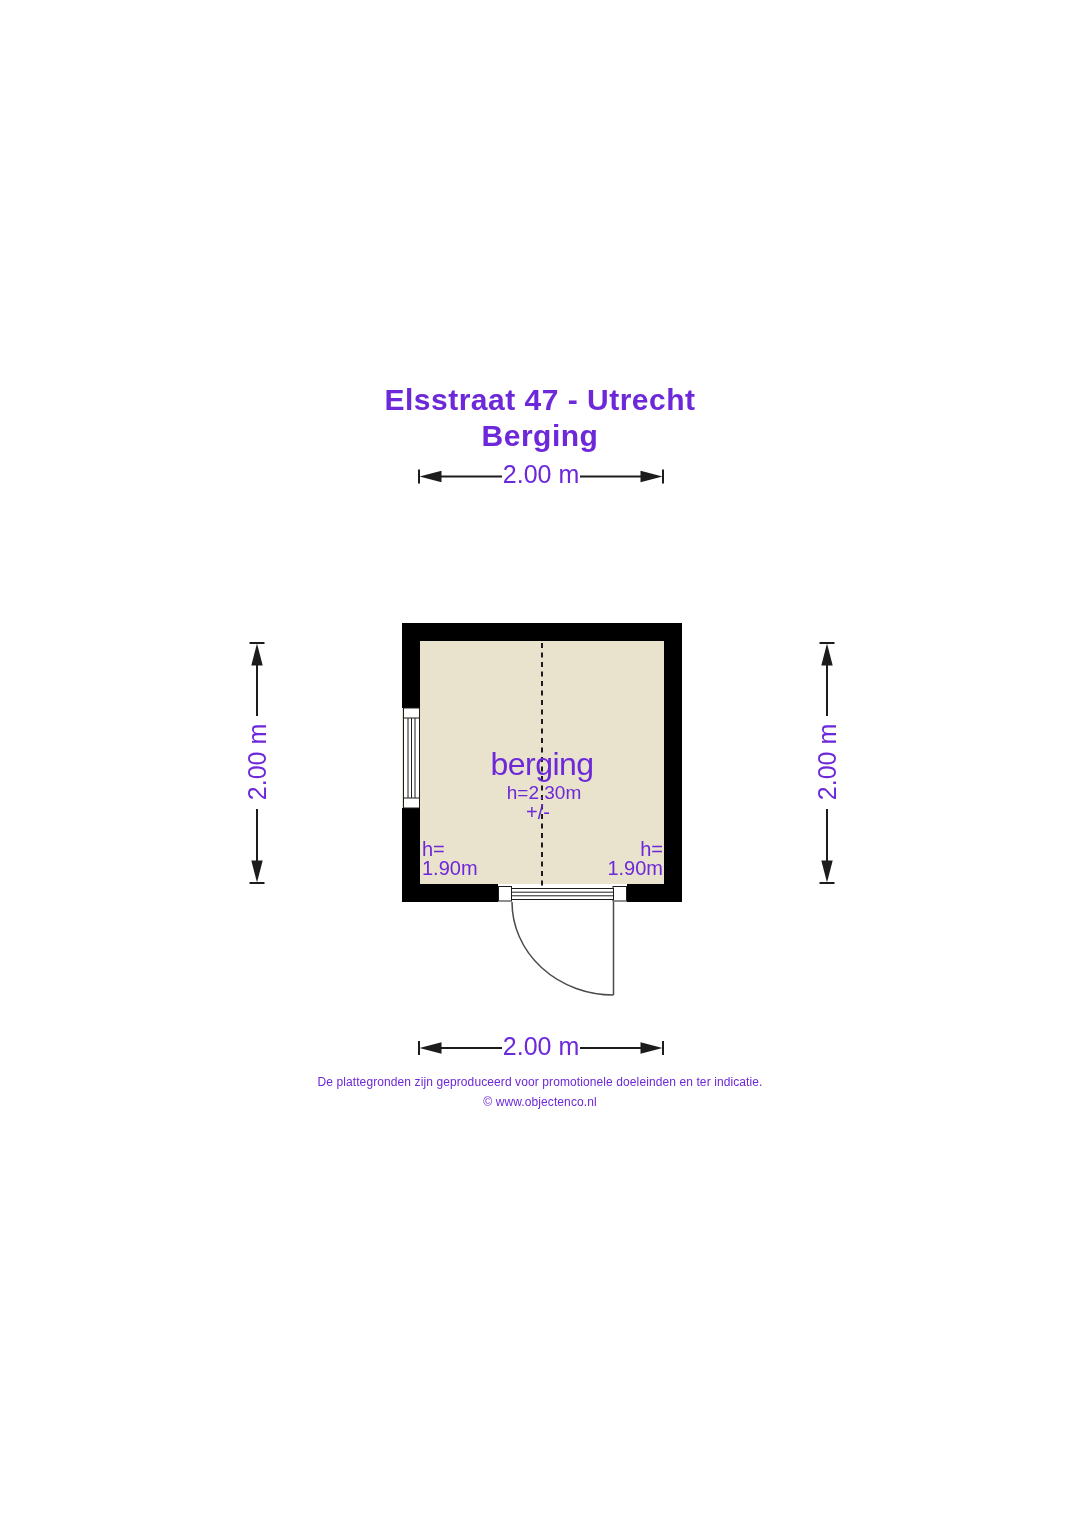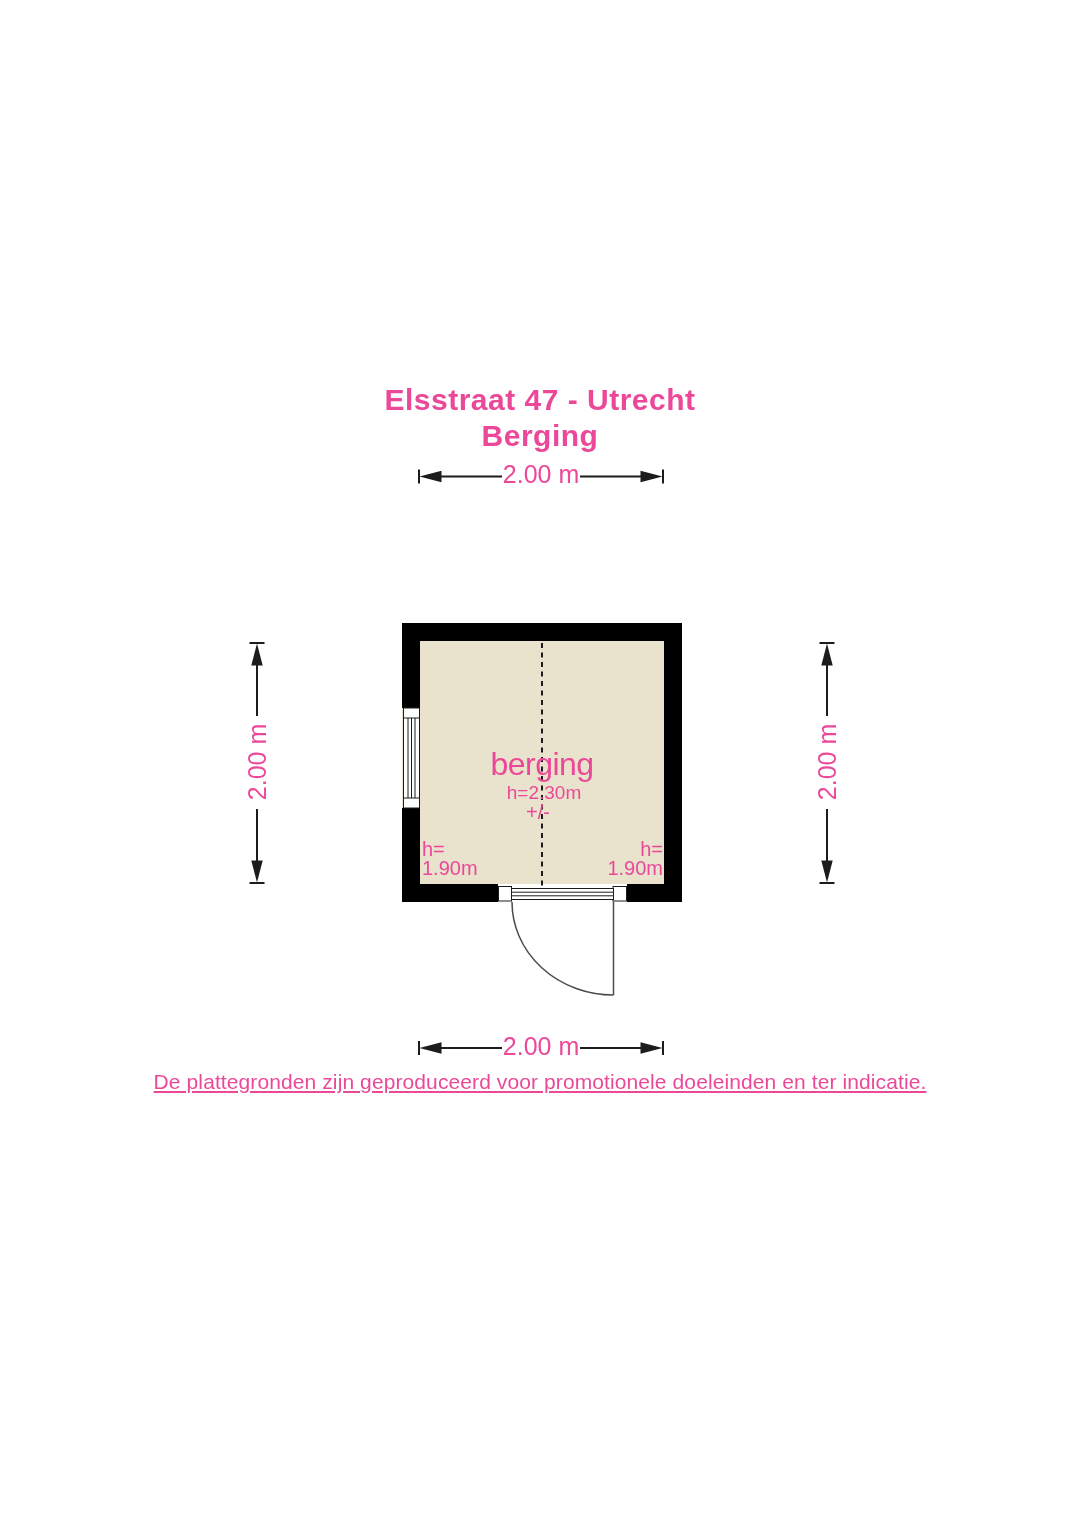--- a/index.html
+++ b/index.html
@@ -2,21 +2,21 @@
 <html><head>
 <meta charset="utf-8">
 <style>
   html, body { margin: 0; padding: 0; background: #ffffff; }
   .canvas {
     position: relative;
     width: 1080px;
     height: 1527px;
     background: #ffffff;
     font-family: "Liberation Sans", sans-serif;
-    color: #ec4899;
+    color: #6d28d9;
     overflow: hidden;
   }
   .abs { position: absolute; }
   .center-x { left: 0; width: 1080px; text-align: center; }
 
   .title-line1 {
     top: 385px;
     font-size: 30px;
     font-weight: bold;
     line-height: 1;
@@ -66,24 +66,23 @@
     top: 840px;
     font-size: 20px;
     line-height: 19px;
     white-space: nowrap;
   }
   .wallheight-left  { left: 422px; text-align: left; }
   .wallheight-right { right: 417px; text-align: right; }
 
   .footer {
     top: 1072px;
-    font-size: 21px;
+    font-size: 12px;
     line-height: 20px;
     letter-spacing: 0.1px;
-    text-decoration: underline;
   }
 
   svg.plan { left: 0; top: 0; }
 </style>
 </head>
 <body>
 
 <div class="canvas">
 
   <div class="abs center-x title-line1">Elsstraat 47 - Utrecht</div>
@@ -185,15 +184,16 @@
     <div>h=</div>
     <div>1.90m</div>
   </div>
   <div class="abs wallheight wallheight-right">
     <div>h=</div>
     <div>1.90m</div>
   </div>
 
   <div class="abs center-x footer">
     <div>De plattegronden zijn geproduceerd voor promotionele doeleinden en ter indicatie.</div>
+    <div>© www.objectenco.nl</div>
   </div>
 
 </div>
 
 </body></html>

